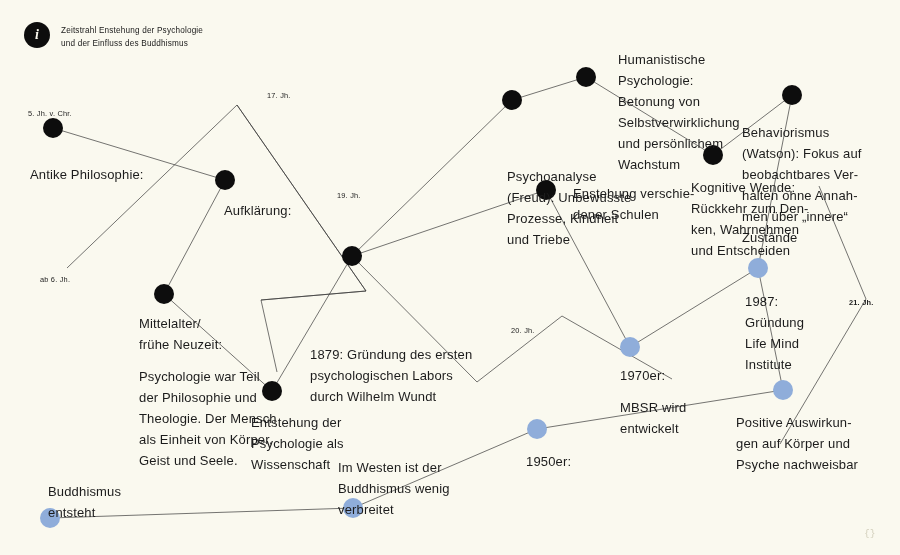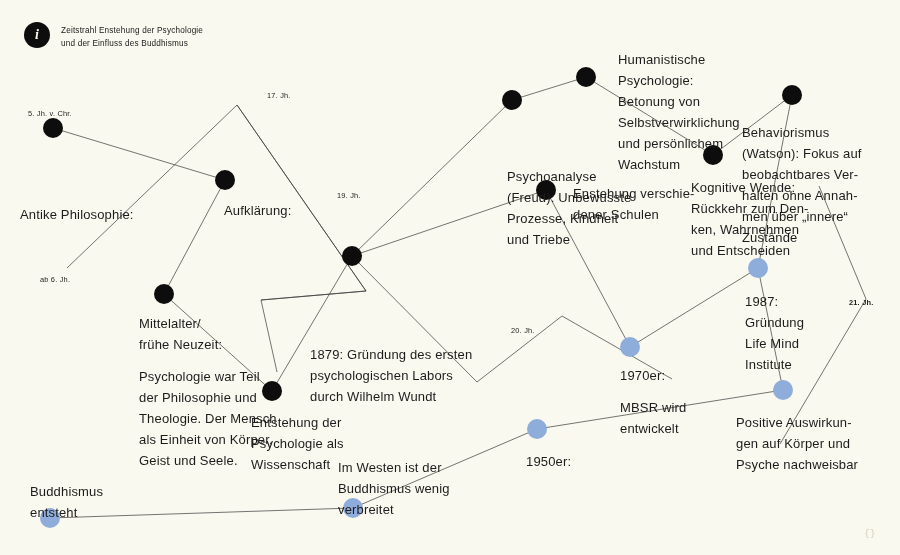--- a/index.html
+++ b/index.html
@@ -149,21 +149,21 @@
       <div class="node dark" style="left: 713px; top: 155px; width: 20px; height: 20px;"></div>
       <div class="node dark" style="left: 792px; top: 95px; width: 20px; height: 20px;"></div>
       <div class="node blue" style="left: 758px; top: 268px; width: 20px; height: 20px;"></div>
       <div class="node blue" style="left: 630px; top: 347px; width: 20px; height: 20px;"></div>
       <div class="node blue" style="left: 783px; top: 390px; width: 20px; height: 20px;"></div>
       <div class="node blue" style="left: 537px; top: 429px; width: 20px; height: 20px;"></div>
       <div class="node blue" style="left: 353px; top: 508px; width: 20px; height: 20px;"></div>
       <div class="node blue" style="left: 50px; top: 518px; width: 20px; height: 20px;"></div>
     </div>
   <div id="layer-annos">
-      <div class="lbl" style="left: 20px; top: 164px; margin-top: 40px;"><div style="white-space: pre-line;">Antike Philosophie:</div><div style="height: 11px;"></div></div>
+      <div class="lbl" style="left: 30px; top: 164px;"><div style="white-space: pre-line;">Antike Philosophie:</div><div style="height: 11px;"></div></div>
       <div class="lbl" style="left: 224px; top: 200px;"><div style="white-space: pre-line;">Aufklärung:</div><div style="height: 11px;"></div></div>
       <div class="lbl" style="left: 139px; top: 313px;"><div style="white-space: pre-line;">Mittelalter/
 frühe Neuzeit:</div><div style="height: 11px;"></div><div style="white-space: pre-line;">Psychologie war Teil
 der Philosophie und
 Theologie. Der Mensch
 als Einheit von Körper,
 Geist und Seele.</div></div>
       <div class="lbl" style="left: 251px; top: 412px;"><div style="white-space: pre-line;">Entstehung der
 Psychologie als
 Wissenschaft</div></div>
@@ -198,18 +198,18 @@
 Institute</div></div>
       <div class="lbl" style="left: 620px; top: 365px;"><div style="white-space: pre-line;">1970er:</div><div style="height: 11px;"></div><div style="white-space: pre-line;">MBSR wird
 entwickelt</div></div>
       <div class="lbl" style="left: 736px; top: 412px;"><div style="white-space: pre-line;">Positive Auswirkun-
 gen auf Körper und
 Psyche nachweisbar</div></div>
       <div class="lbl" style="left: 526px; top: 451px;"><div style="white-space: pre-line;">1950er:</div><div style="height: 11px;"></div></div>
       <div class="lbl" style="left: 338px; top: 457px;"><div style="white-space: pre-line;">Im Westen ist der
 Buddhismus wenig
 verbreitet</div></div>
-      <div class="lbl" style="left: 30px; top: 481px;"><div style="white-space: pre-line;">Buddhismus
+      <div class="lbl" style="left: 48px; top: 481px;"><div style="white-space: pre-line;">Buddhismus
 entsteht</div></div>
     </div>
 
   <div class="corner-glyph">{}</div>
 </div>
 
 </body></html>

